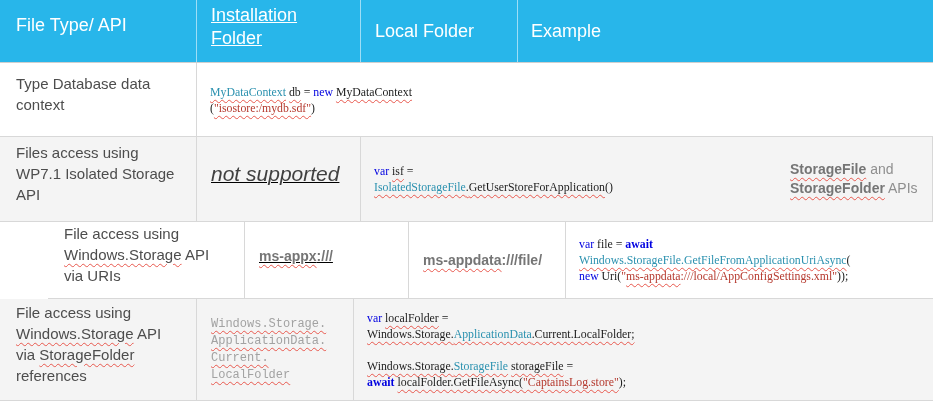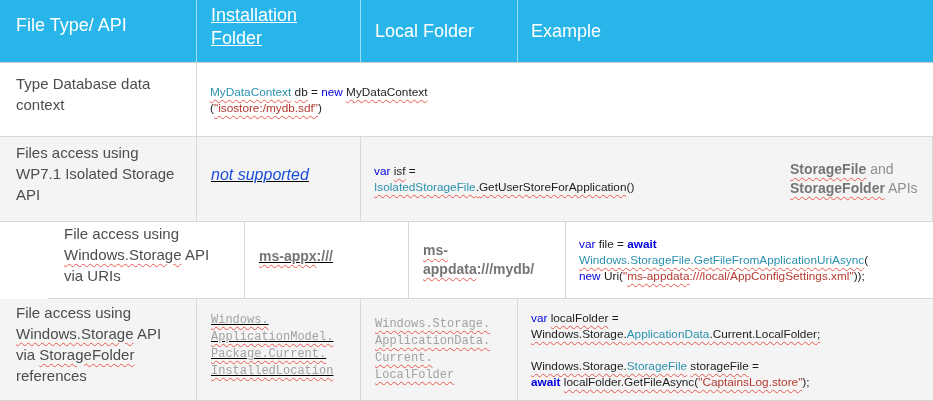--- a/index.html
+++ b/index.html
@@ -20,23 +20,23 @@
   .rb1{height:74px;background:#ffffff;}
   .rb2{height:85px;background:#f4f4f4;}
   .rb3{height:77px;background:#ffffff;margin-left:48px;}
   .rb4{height:102px;background:#f4f4f4;}
   .body-row .c1,.body-row .c2,.body-row .c3{border-right:1px solid #d8d8d8;}
 
   .ft{font-size:15px;line-height:21px;color:#4d4d4d;}
   .folder{font-size:14px;line-height:19px;color:#8f8f8f;}
   .fb{font-weight:bold;color:#757575;}
   .fr{color:#8f8f8f;}
-  .fi{font-style:italic;color:#1d4ed8;font-size:16px;}
+  .fi{font-style:italic;color:#404040;font-size:21px;}
   .fm-block{font-family:"Liberation Mono","DejaVu Sans Mono",monospace;font-size:12px;line-height:17px;color:#a2a2a2;white-space:pre;}
-  .code{font-family:Liberation Sans, sans-serif;font-size:11.8px;line-height:16px;color:#1c1c1c;white-space:pre;}
+  .code{font-family:Liberation Serif, serif;font-size:11.8px;line-height:16px;color:#1c1c1c;white-space:pre;}
 
   
   .k{color:#0000e0;}
   .aw{font-weight:bold;}
   .t{color:#2b91af;}
   .s{color:#b5392e;}
   .sq{text-decoration-line:underline;text-decoration-style:wavy;text-decoration-color:#e8584e;text-decoration-thickness:1px;text-underline-offset:2.5px;}
 </style>
 </head>
 <body>
@@ -85,38 +85,32 @@
   </div>
 
   <div class="row body-row rb3">
     <div class="cell c1">
       <div class="ft"><span>File access using </span><span class="sq">Windows.Storage</span><span> API via URIs</span></div>
     </div>
     <div class="cell c2">
       <div class="folder"><span class="fb sq">ms-appx</span><span class="fb">:///</span></div>
     </div>
     <div class="cell c3">
-      <div class="folder"><span class="fb sq">ms-appdata</span><span class="fb">:///mydb/</span></div>
+      <div class="folder"><span class="fb sq">ms-appdata</span><span class="fb">:///file/</span></div>
     </div>
     <div class="cell c4">
       <div class="code"><span class="k">var</span><span> file = </span><span class="k aw">await</span><span>
 </span><span class="t sq">Windows.StorageFile.GetFileFromApplicationUriAsync</span><span>(
 </span><span class="k">new</span><span> Uri(</span><span class="s">"</span><span class="s sq">ms-appdata</span><span class="s">:///local/AppConfigSettings.xml"</span><span>));</span></div>
     </div>
   </div>
 
   <div class="row body-row rb4">
     <div class="cell c1">
       <div class="ft"><span>File access using </span><span class="sq">Windows.Storage</span><span> API via </span><span class="sq">StorageFolder</span><span> references</span></div>
-    </div>
-    <div class="cell c2">
-      <div class="fm-block"><span class="sq">Windows.</span><span>
-</span><span class="sq">ApplicationModel.</span><span>
-</span><span class="sq">Package.Current.</span><span>
-</span><span class="sq">InstalledLocation</span></div>
     </div>
     <div class="cell c3">
       <div class="fm-block"><span class="sq">Windows.Storage.</span><span>
 </span><span class="sq">ApplicationData.</span><span>
 </span><span class="sq">Current.</span><span>
 </span><span class="sq">LocalFolder</span></div>
     </div>
     <div class="cell c4">
       <div class="code"><span class="k">var</span><span> </span><span class="sq">localFolder</span><span> =
 </span><span class="sq">Windows.Storage.</span><span class="t sq">ApplicationData</span><span class="sq">.Current.LocalFolder;</span><span>

